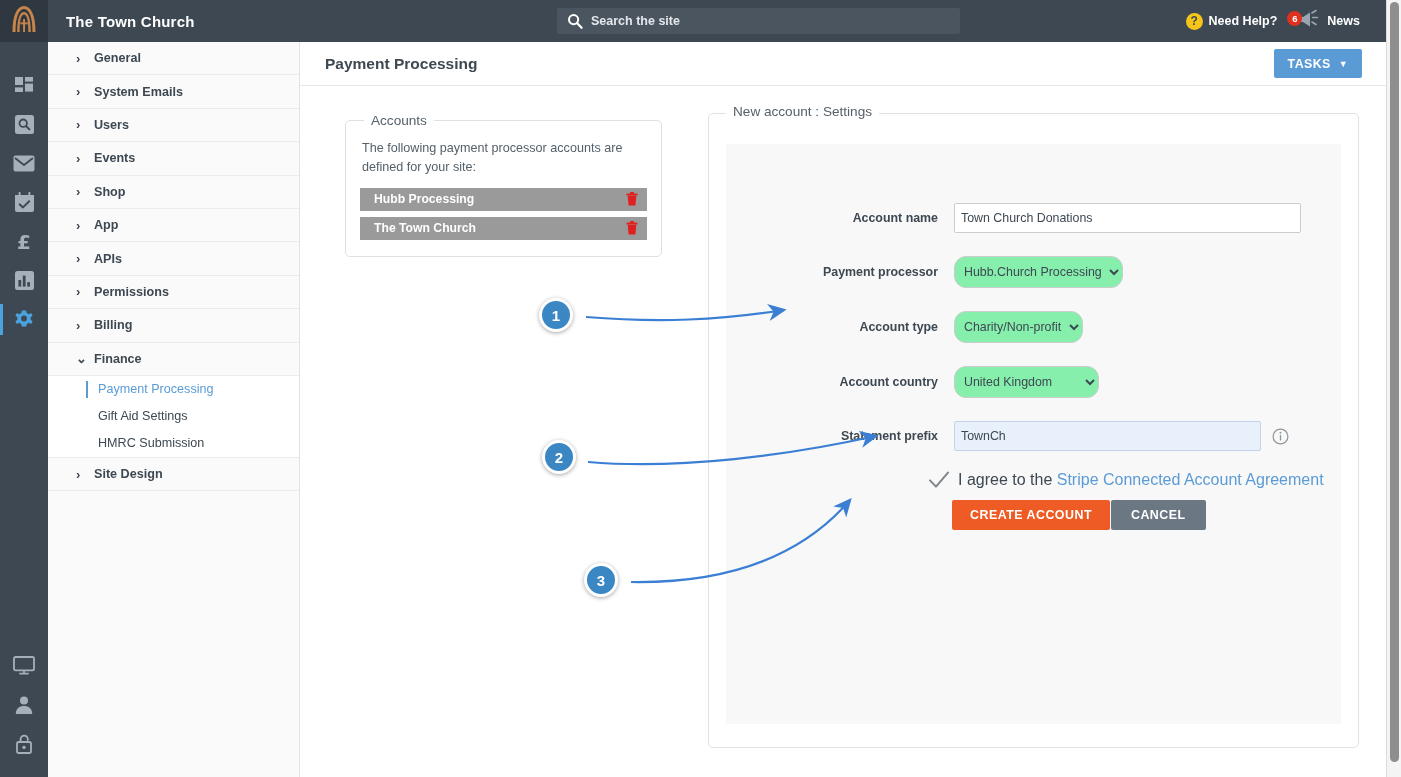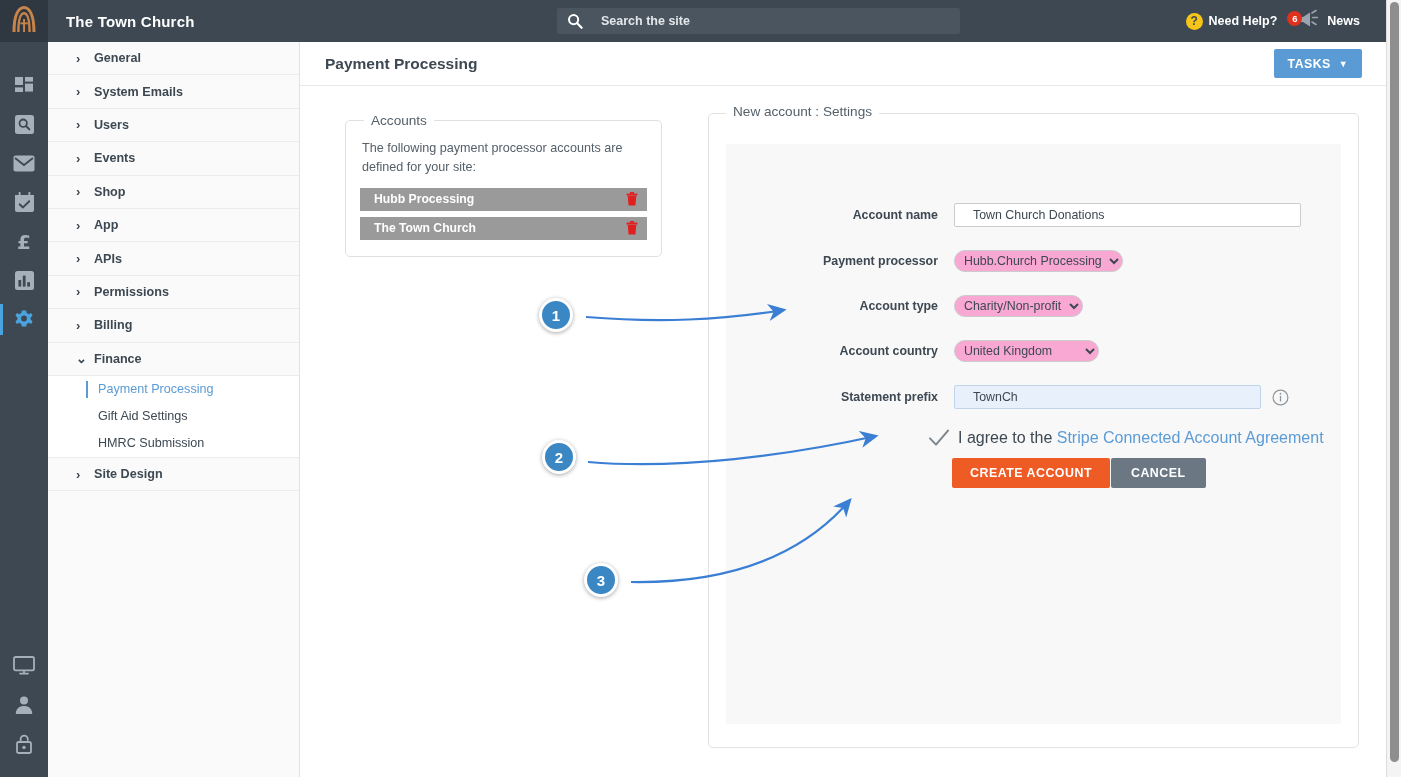--- a/index.html
+++ b/index.html
@@ -24,21 +24,21 @@
     color: #ffffff; font-size: 15px; font-weight: bold; margin-left: 18px;
     letter-spacing: .2px; white-space: nowrap;
   }
   .search-wrap {
     position: absolute; left: 557px; top: 8px; width: 403px; height: 26px;
     background: #4a555f; border-radius: 2px;
     display: flex; align-items: center; padding: 0 10px;
   }
   .search-icon { flex: 0 0 18px; display:flex; align-items:center; }
   .search-text {
-    color: #e4e7ea; font-size: 12.5px; font-weight: bold; margin-left: 16px;
+    color: #e4e7ea; font-size: 12.5px; font-weight: bold; margin-left: 6px;
   }
   .topbar-right {
     position: absolute; right: 26px; top: 0; height: 42px;
     display: flex; align-items: center; gap: 8px;
   }
   .help-group, .news-group { display:flex; align-items:center; gap:6px; cursor:pointer; }
   .help-circle {
     width: 17px; height: 17px; border-radius: 50%; background: #f5c518;
     color: #3d4852; font-size: 12px; font-weight: bold;
     display:flex; align-items:center; justify-content:center; line-height:1;
@@ -144,27 +144,27 @@
     position: absolute; left: 17px; top: 30px; right: 17px; bottom: 23px;
     background: #f8f8f8;
   }
   .form-rows { padding-top: 59px; }
   .frow { display: flex; align-items: center; margin-bottom: 23px; }
   .flabel {
     width: 228px; text-align: right; padding-right: 16px;
     font-size: 12.4px; font-weight: bold; color: #3d4852;
   }
   .ftext {
-    height: 24px; border: 1px solid #ccc; border-radius: 2px; background: #fff;
-    font-size: 12.4px; color: #3d4852; padding: 0 18px; width: 347px;
+    height: 30px; border: 1px solid #ccc; border-radius: 2px; background: #fff;
+    font-size: 12.4px; color: #3d4852; padding: 0 6px; width: 347px;
     font-family: "Liberation Sans", sans-serif;
   }
   .ftext.focused { background: #e8f0fb; border-color: #c2d4ea; }
   .fsel {
-    height: 22px; border: 1px solid #ccc; border-radius: 12px; background: #f9a8d4;
+    height: 32px; border: 1px solid #ccc; border-radius: 12px; background: #86efac;
     font-size: 12.4px; color: #3d4852; padding: 0 4px 0 5px;
     font-family: "Liberation Sans", sans-serif; cursor: pointer;
   }
   .info-i { margin-left: 11px; cursor:pointer; display:flex; }
 
   .agree-row { display: flex; align-items: center; margin: 19px 0 0 0; padding-left: 200px; }
   .checkmark { width: 26px; display:flex; justify-content:center; }
   .agree-text { font-size: 16px; color: #3d4852; margin-left: 6px; }
   .agree-link { color: #5b9bd5; text-decoration: none; cursor:pointer; }
 

